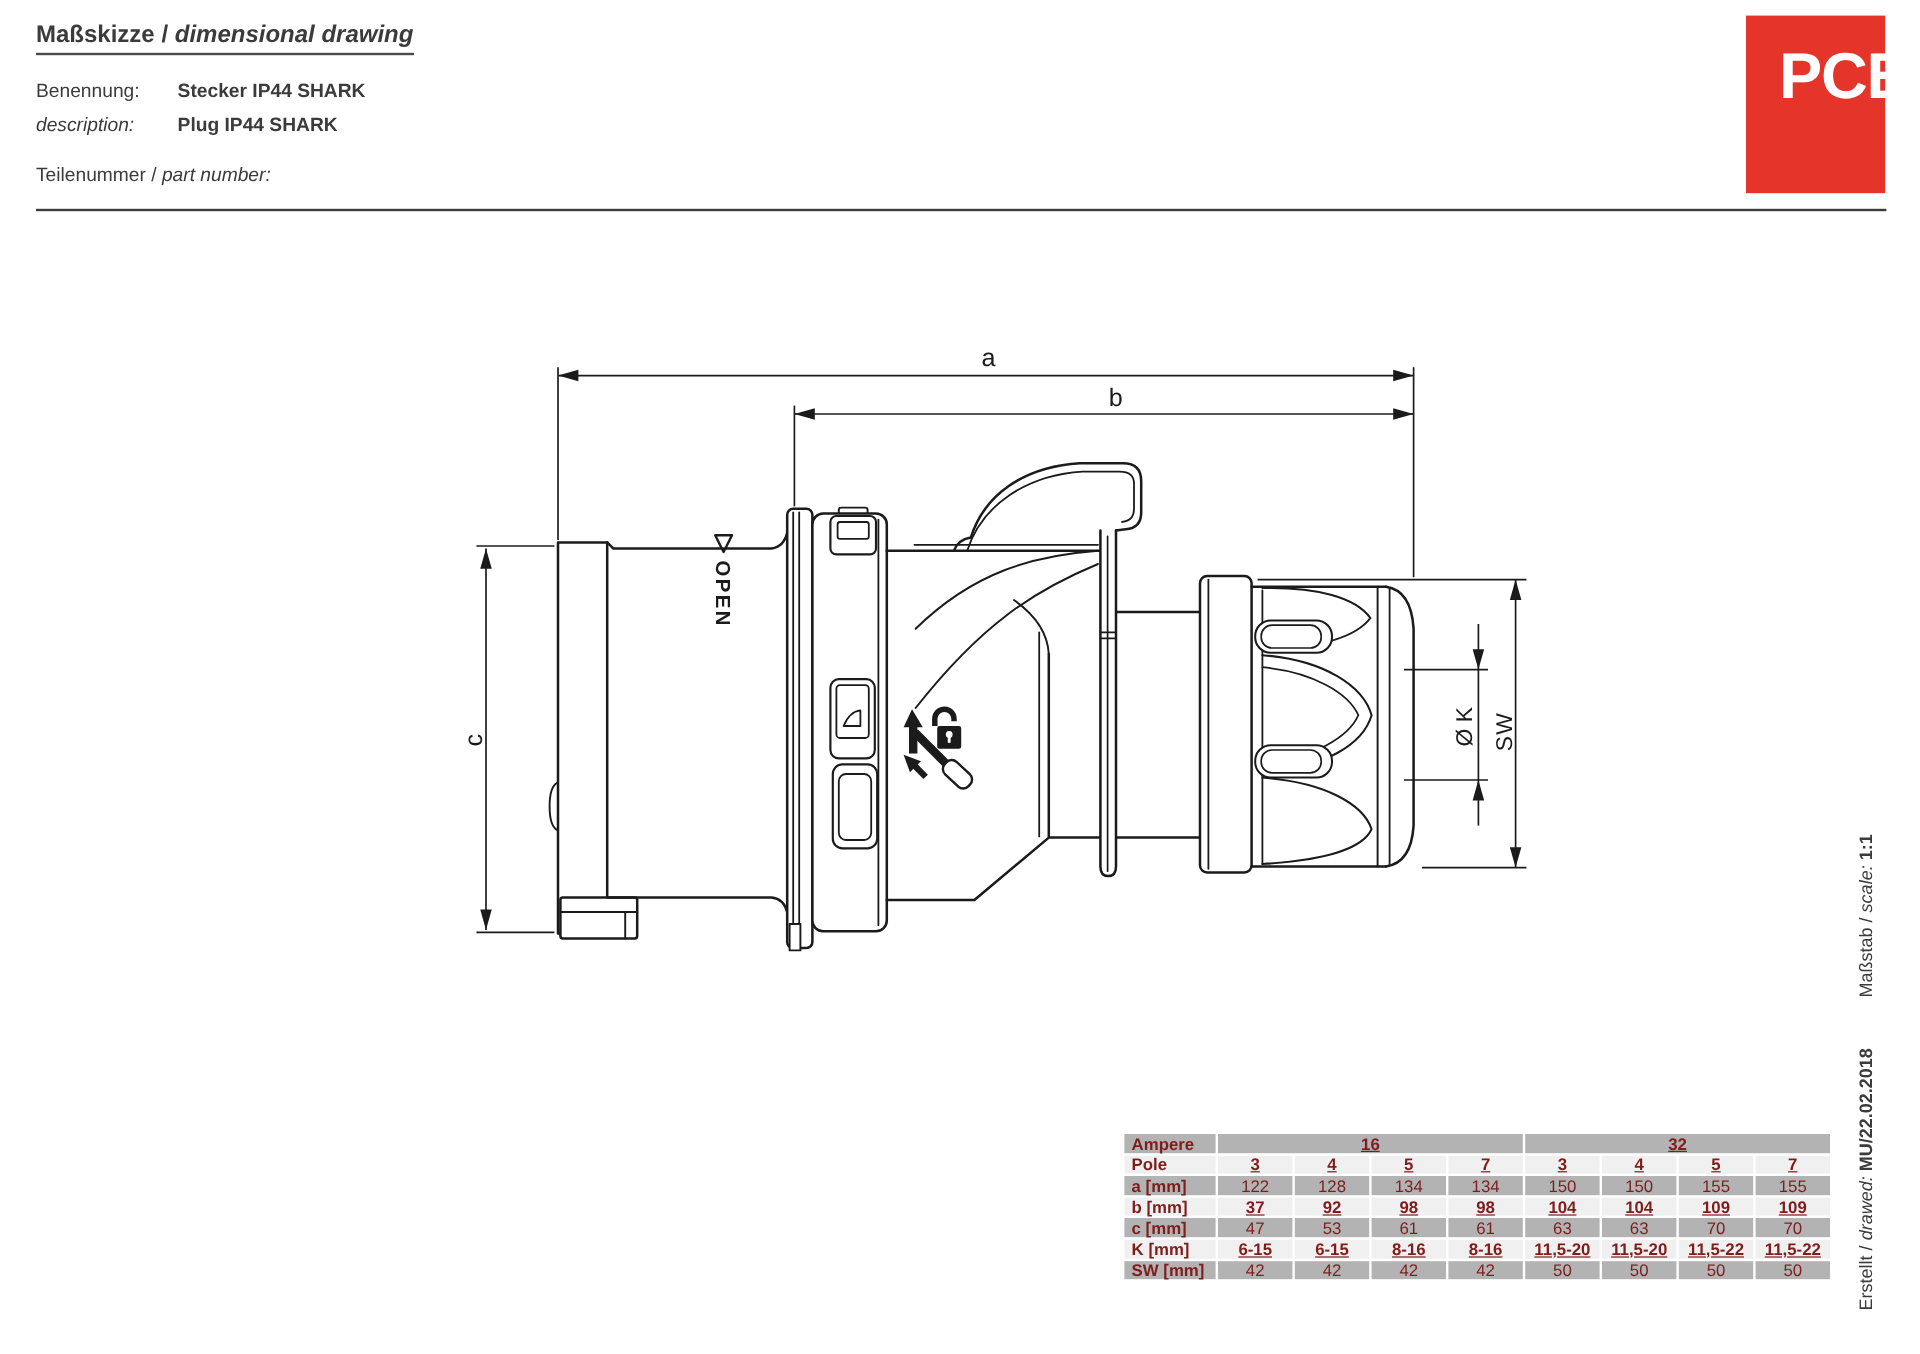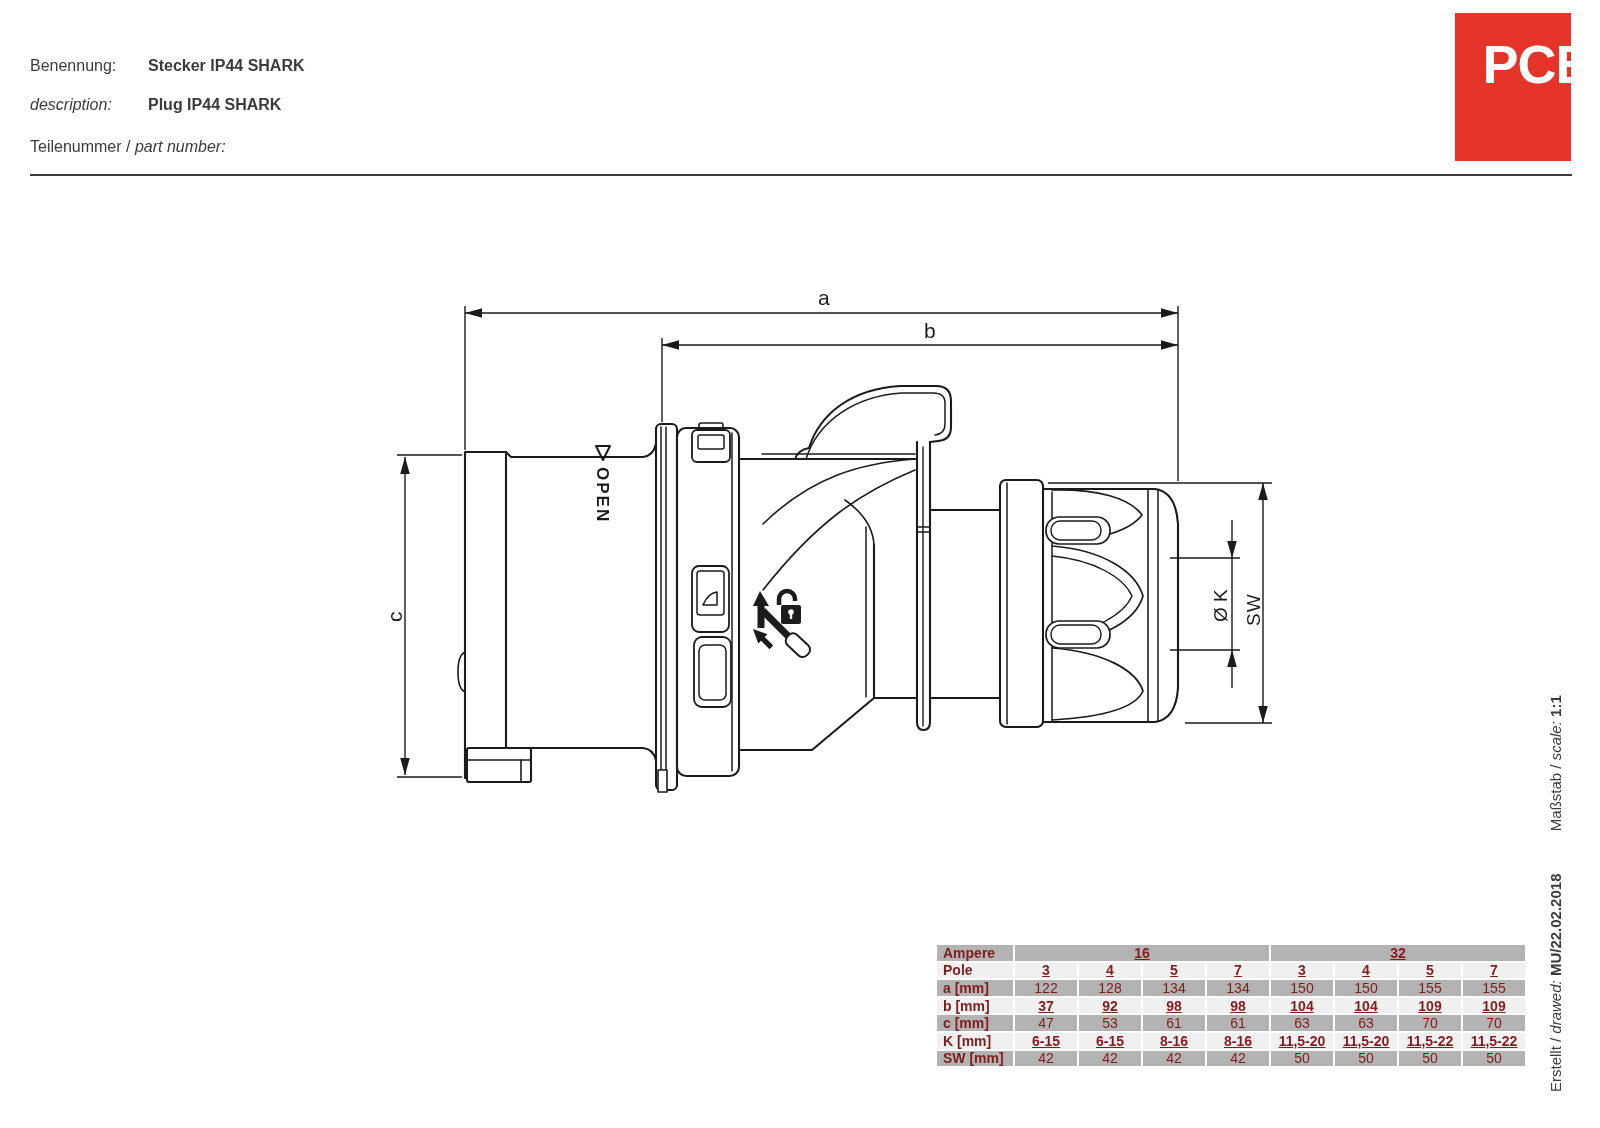--- a/index.html
+++ b/index.html
@@ -41,22 +41,25 @@
   .side{position:absolute;left:1547px;top:1092px;transform:rotate(-90deg);
         transform-origin:0 0;white-space:nowrap;font-size:15px;color:#3b3b3b;}
   .side .gap{display:inline-block;width:34px;}
   .side .bold{font-weight:700;}
 </style>
 </head>
 <body>
 
 <div class="page">
 
-
-  <div class="hrow" style="top:57px;">
+  <div class="title">
+    <span>Maßskizze</span><span> / </span><span class="it">dimensional drawing</span>
+  </div>
+
+  <div class="hrow" style="top:68px;">
     <span class="lab">Benennung:</span>
     <span class="val">Stecker IP44 SHARK</span>
   </div>
 
   <div class="hrow" style="top:96px;">
     <span class="lab it">description:</span>
     <span class="val">Plug IP44 SHARK</span>
   </div>
 
   <div class="hrow" style="top:138px;">

